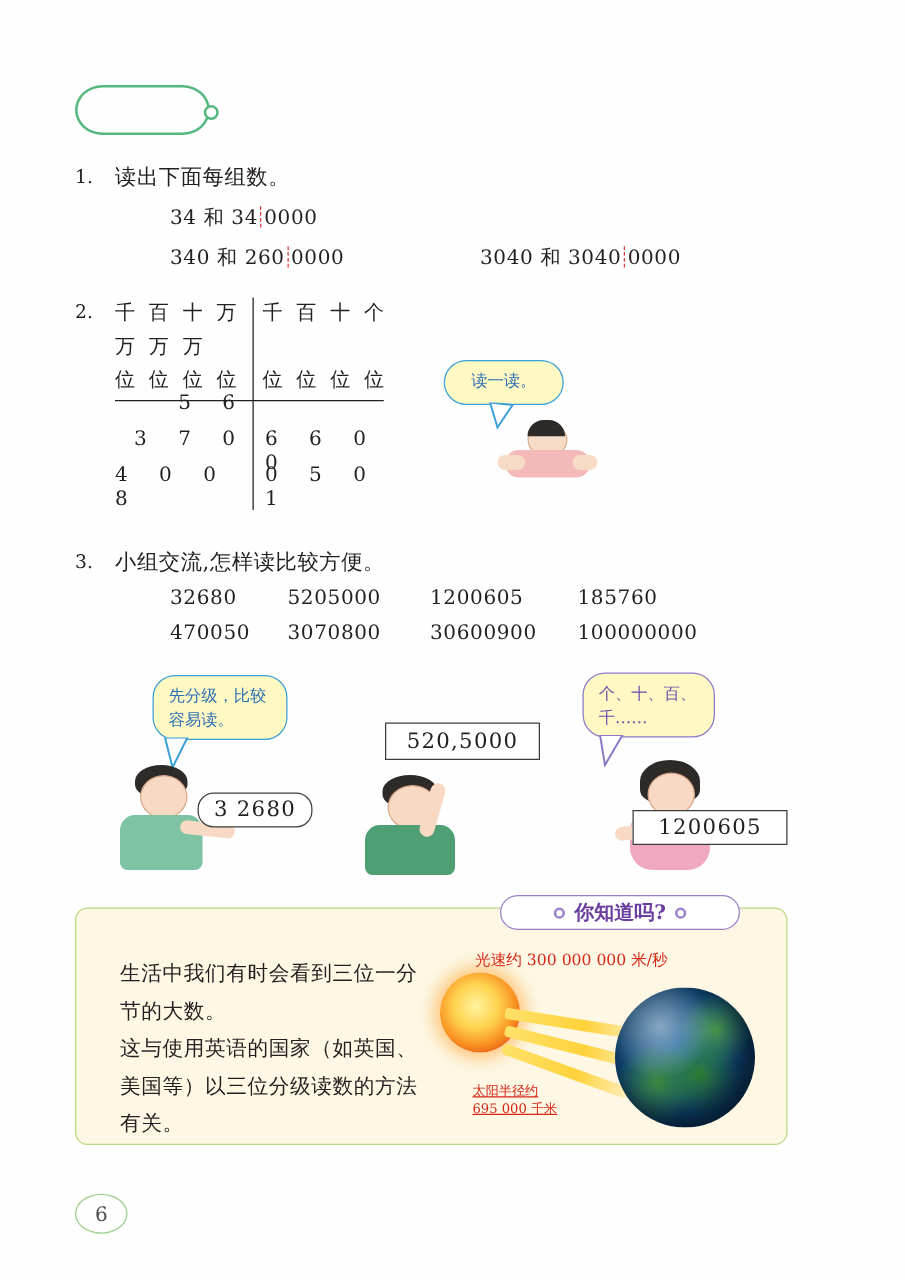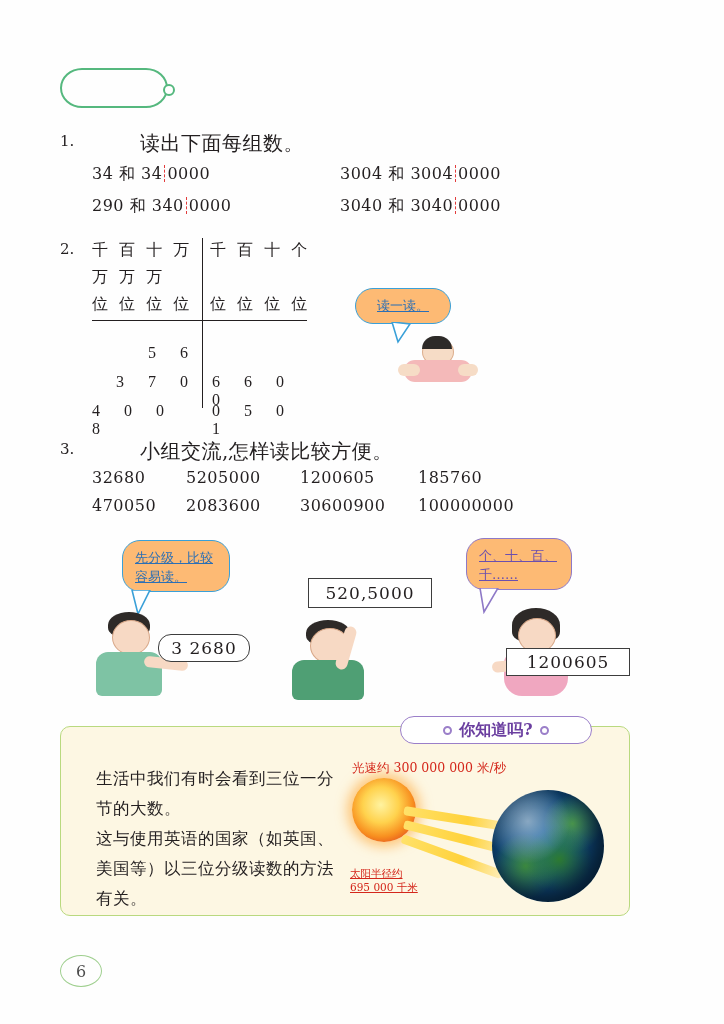--- a/index.html
+++ b/index.html
@@ -62,34 +62,34 @@
 
   
   .num {
     position: absolute;
     font-size: 15px;
     color: #231f20;
     font-family: "DejaVu Serif", "Liberation Serif", serif;
   }
   .qtext {
     position: absolute;
-    font-size: 20px;
+    font-size: 17px;
     letter-spacing: 0.5px;
     color: #231f20;
     font-family: "DejaVu Serif", "Liberation Serif", serif;
     white-space: nowrap;
-    margin-left: 48px;
   }
   .dataline {
     position: absolute;
     font-size: 16px;
     letter-spacing: 0.5px;
     color: #231f20;
     font-family: "DejaVu Serif", "Liberation Serif", serif;
     white-space: nowrap;
+    margin-left: 44px;
   }
   .reddash {
     display: inline-block;
     width: 0;
     border-left: 1.5px dashed #e23b3b;
     height: 17px;
     vertical-align: -3px;
     margin: 0 2px;
   }
 
@@ -127,24 +127,23 @@
   .pv-hr {
     position: absolute;
     left: 0;
     top: 84px;
     width: 215px;
     height: 1px;
     background: #231f20;
   }
   .pv-rows {
     position: absolute;
-    top: 108px;
+    top: 76px;
     left: 0;
     width: 230px;
-    font-family: Liberation Serif, serif;
   }
   .pv-row {
     position: relative;
     height: 29px;
   }
   .pv-row .lcells {
     position: absolute;
     right: 124px;
     letter-spacing: 10px;
   }
@@ -152,29 +151,28 @@
     position: absolute;
     left: 120px;
     letter-spacing: 10px;
   }
 
   
   .bubble {
     position: absolute;
     border: 1.6px solid #3aa0d8;
     border-radius: 18px;
-    background: #fdba74;
+    background: #fef9c3;
     color: #2b6fb5;
     font-size: 13px;
     line-height: 19px;
     font-family: "DejaVu Serif", "Liberation Serif", serif;
     padding: 7px 12px;
     box-sizing: border-box;
     white-space: pre-line;
-    text-decoration: underline;
   }
   .bubble.purple {
     border-color: #8e79c7;
     color: #6b4fae;
   }
 
   
   .ansbox {
     position: absolute;
     border: 1.4px solid #3d3d3d;
@@ -293,20 +291,21 @@
     height: 9px;
     background: linear-gradient(90deg, #ffe169 0%, #ffd23a 60%, rgba(255,210,58,0.25) 100%);
     transform-origin: left center;
     border-radius: 3px;
   }
   .sci-label {
     position: absolute;
     font-family: "DejaVu Serif", "Liberation Serif", serif;
     color: #d4271b;
     white-space: nowrap;
+    margin-left: 28px;
   }
 
   
   .pagenum {
     position: absolute;
     left: 60px;
     top: 955px;
     width: 40px;
     height: 30px;
     border: 1.5px solid #9fcf8f;
@@ -327,25 +326,22 @@
   <div class="doit">
     <div class="ring"></div>
   </div>
 
   <div class="num" style="left:60px; top:132px;">1.</div>
   <div class="qtext" style="left:92px; top:130px;">读出下面每组数。</div>
 
   <div class="dataline" style="left:92px; top:164px;">
     <span>34 和 34</span><span class="reddash"></span><span>0000</span>
   </div>
-  <div class="dataline" style="left:340px; top:164px;">
-    <span>3004 和 3004</span><span class="reddash"></span><span>0000</span>
-  </div>
   <div class="dataline" style="left:92px; top:196px;">
-    <span>290 和 340</span><span class="reddash"></span><span>0000</span>
+    <span>340 和 260</span><span class="reddash"></span><span>0000</span>
   </div>
   <div class="dataline" style="left:340px; top:196px;">
     <span>3040 和 3040</span><span class="reddash"></span><span>0000</span>
   </div>
 
   <div class="num" style="left:60px; top:240px;">2.</div>
 
   <div class="pvtable">
     <div class="pv-head">
       <div class="left">千 百 十 万
@@ -387,21 +383,21 @@
 
   <div class="num" style="left:60px; top:440px;">3.</div>
   <div class="qtext" style="left:92px; top:438px;">小组交流,怎样读比较方便。</div>
 
   <div class="dataline" style="left:92px; top:468px;">32680</div>
   <div class="dataline" style="left:186px; top:468px;">5205000</div>
   <div class="dataline" style="left:300px; top:468px;">1200605</div>
   <div class="dataline" style="left:418px; top:468px;">185760</div>
 
   <div class="dataline" style="left:92px; top:496px;">470050</div>
-  <div class="dataline" style="left:186px; top:496px;">2083600</div>
+  <div class="dataline" style="left:186px; top:496px;">3070800</div>
   <div class="dataline" style="left:300px; top:496px;">30600900</div>
   <div class="dataline" style="left:418px; top:496px;">100000000</div>
 
   <div class="bubble" style="left:122px; top:540px; width:108px; height:52px;">先分级，比较
 容易读。</div>
   <svg style="position:absolute; left:130px; top:590px; width:26px; height:26px;">
     <polygon points="2,0 20,0 8,24" fill="#ffffff" stroke="#3aa0d8" stroke-width="1.6"></polygon>
   </svg>
 
   <div class="bubble purple" style="left:466px; top:538px; width:106px; height:52px;">个、十、百、

